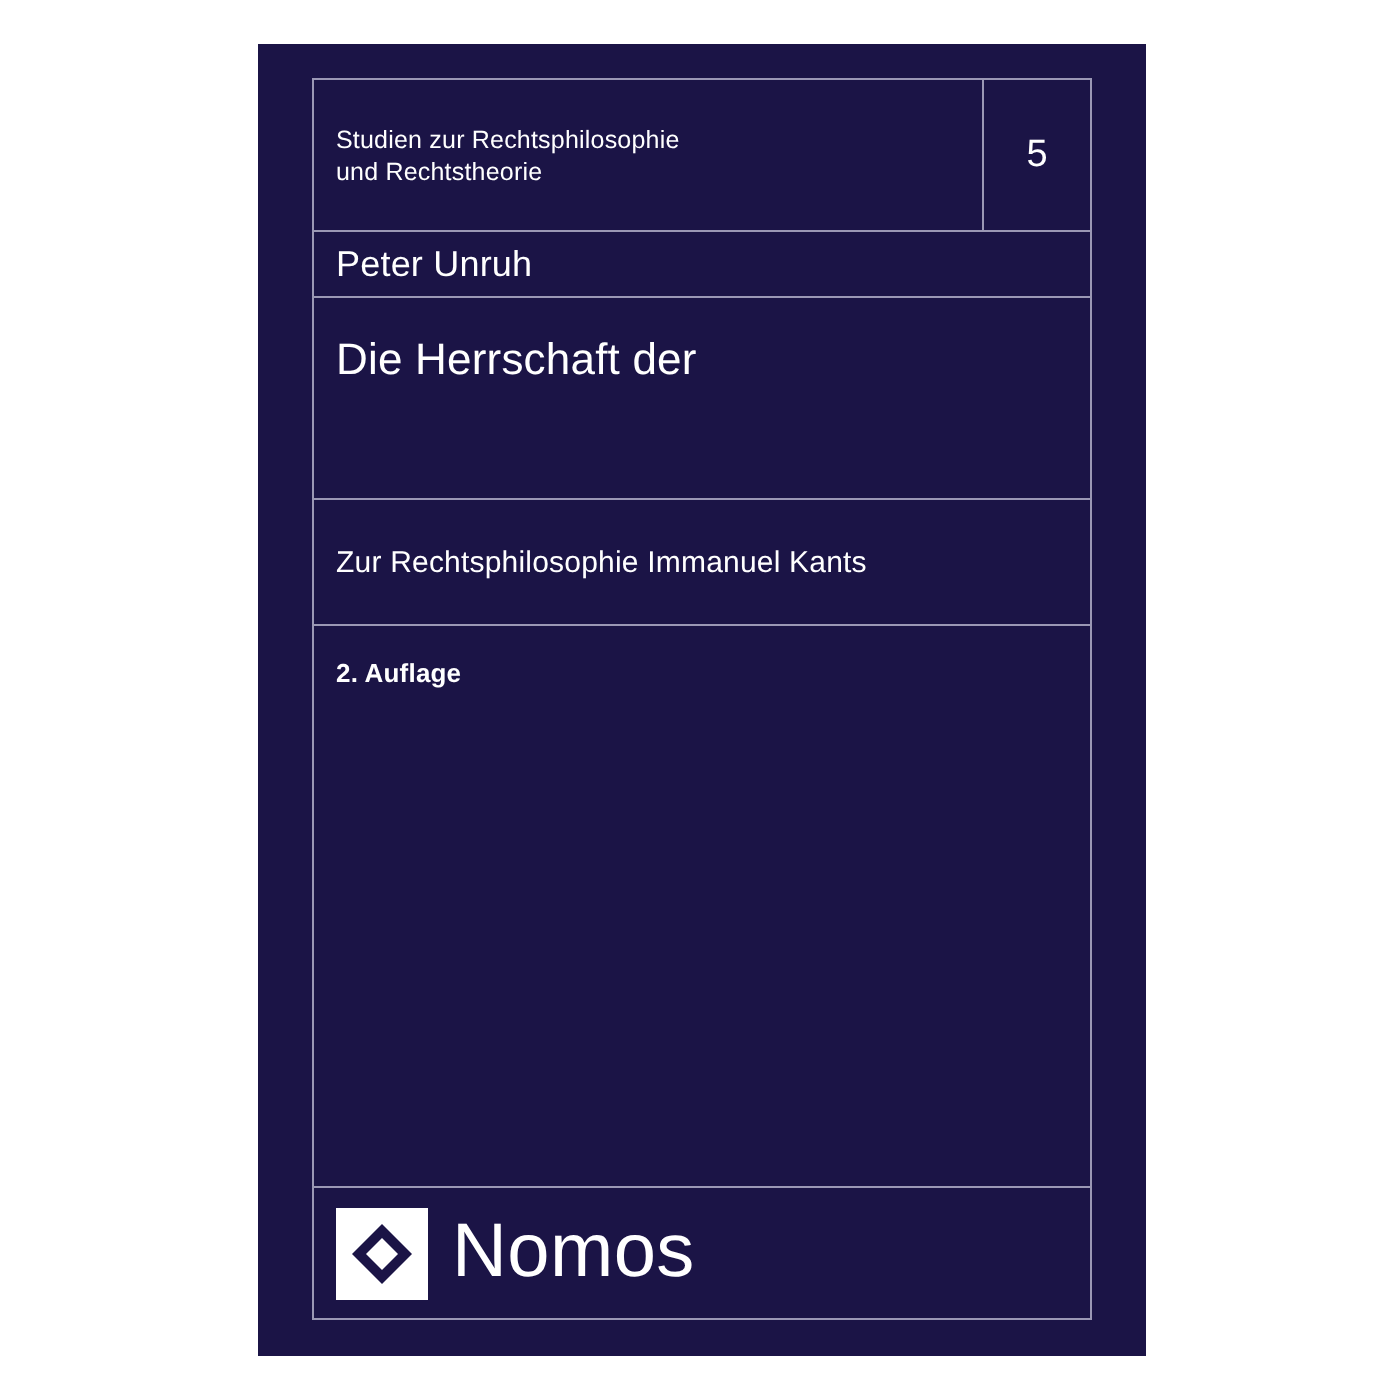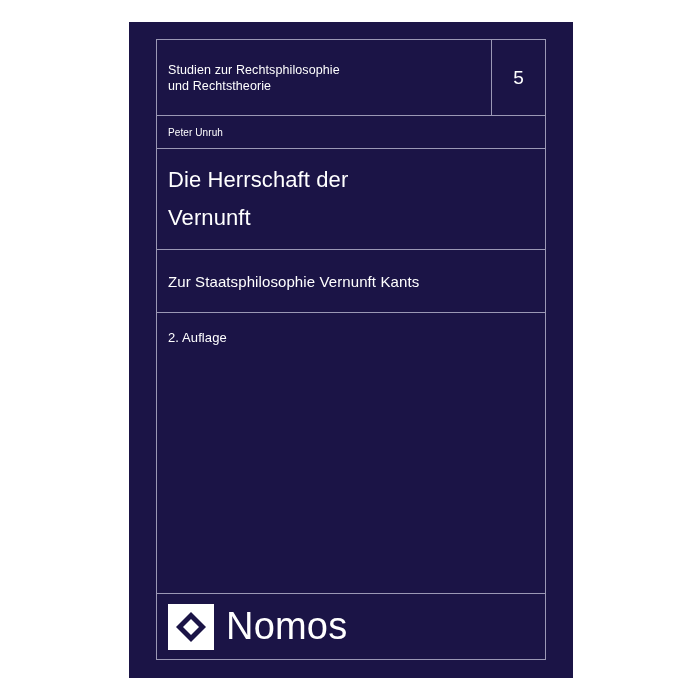--- a/index.html
+++ b/index.html
@@ -75,21 +75,21 @@
   .author-block {
     height: 33px;
     border-bottom: 1px solid #9b98b5;
     box-sizing: border-box;
     display: flex;
     align-items: center;
   }
 
   .author-name {
     color: #ffffff;
-    font-size: 10px;
+    font-size: 18px;
     padding-left: 11px;
     letter-spacing: 0.1px;
   }
 
   .title-block {
     height: 101px;
     border-bottom: 1px solid #9b98b5;
     box-sizing: border-box;
     display: flex;
     align-items: flex-start;
@@ -124,21 +124,21 @@
   .edition-block {
     flex: 1 1 auto;
     border-bottom: 1px solid #9b98b5;
     box-sizing: border-box;
     padding-top: 15px;
   }
 
   .edition {
     color: #ffffff;
     font-size: 13px;
-    font-weight: normal;
+    font-weight: bold;
     padding-left: 11px;
     letter-spacing: 0.1px;
   }
 
   .publisher-block {
     height: 65px;
     box-sizing: border-box;
     display: flex;
     align-items: center;
     padding-left: 11px;
@@ -174,26 +174,25 @@
       </div>
     </div>
 
     <div class="author-block">
       <span class="author-name">Peter Unruh</span>
     </div>
 
     <div class="title-block">
       <h1 class="main-title">
         <span>Die Herrschaft der</span><br>
-        <span>Vernunft</span>
       </h1>
     </div>
 
     <div class="subtitle-block">
-      <span class="subtitle">Zur Staatsphilosophie Vernunft Kants</span>
+      <span class="subtitle">Zur Rechtsphilosophie Immanuel Kants</span>
     </div>
 
     <div class="edition-block">
       <span class="edition">2. Auflage</span>
     </div>
 
     <div class="publisher-block">
       <span class="publisher-logo">
         <svg width="46" height="46" viewBox="0 0 46 46" aria-hidden="true">
           <rect x="0" y="0" width="46" height="46" fill="#ffffff"></rect>

